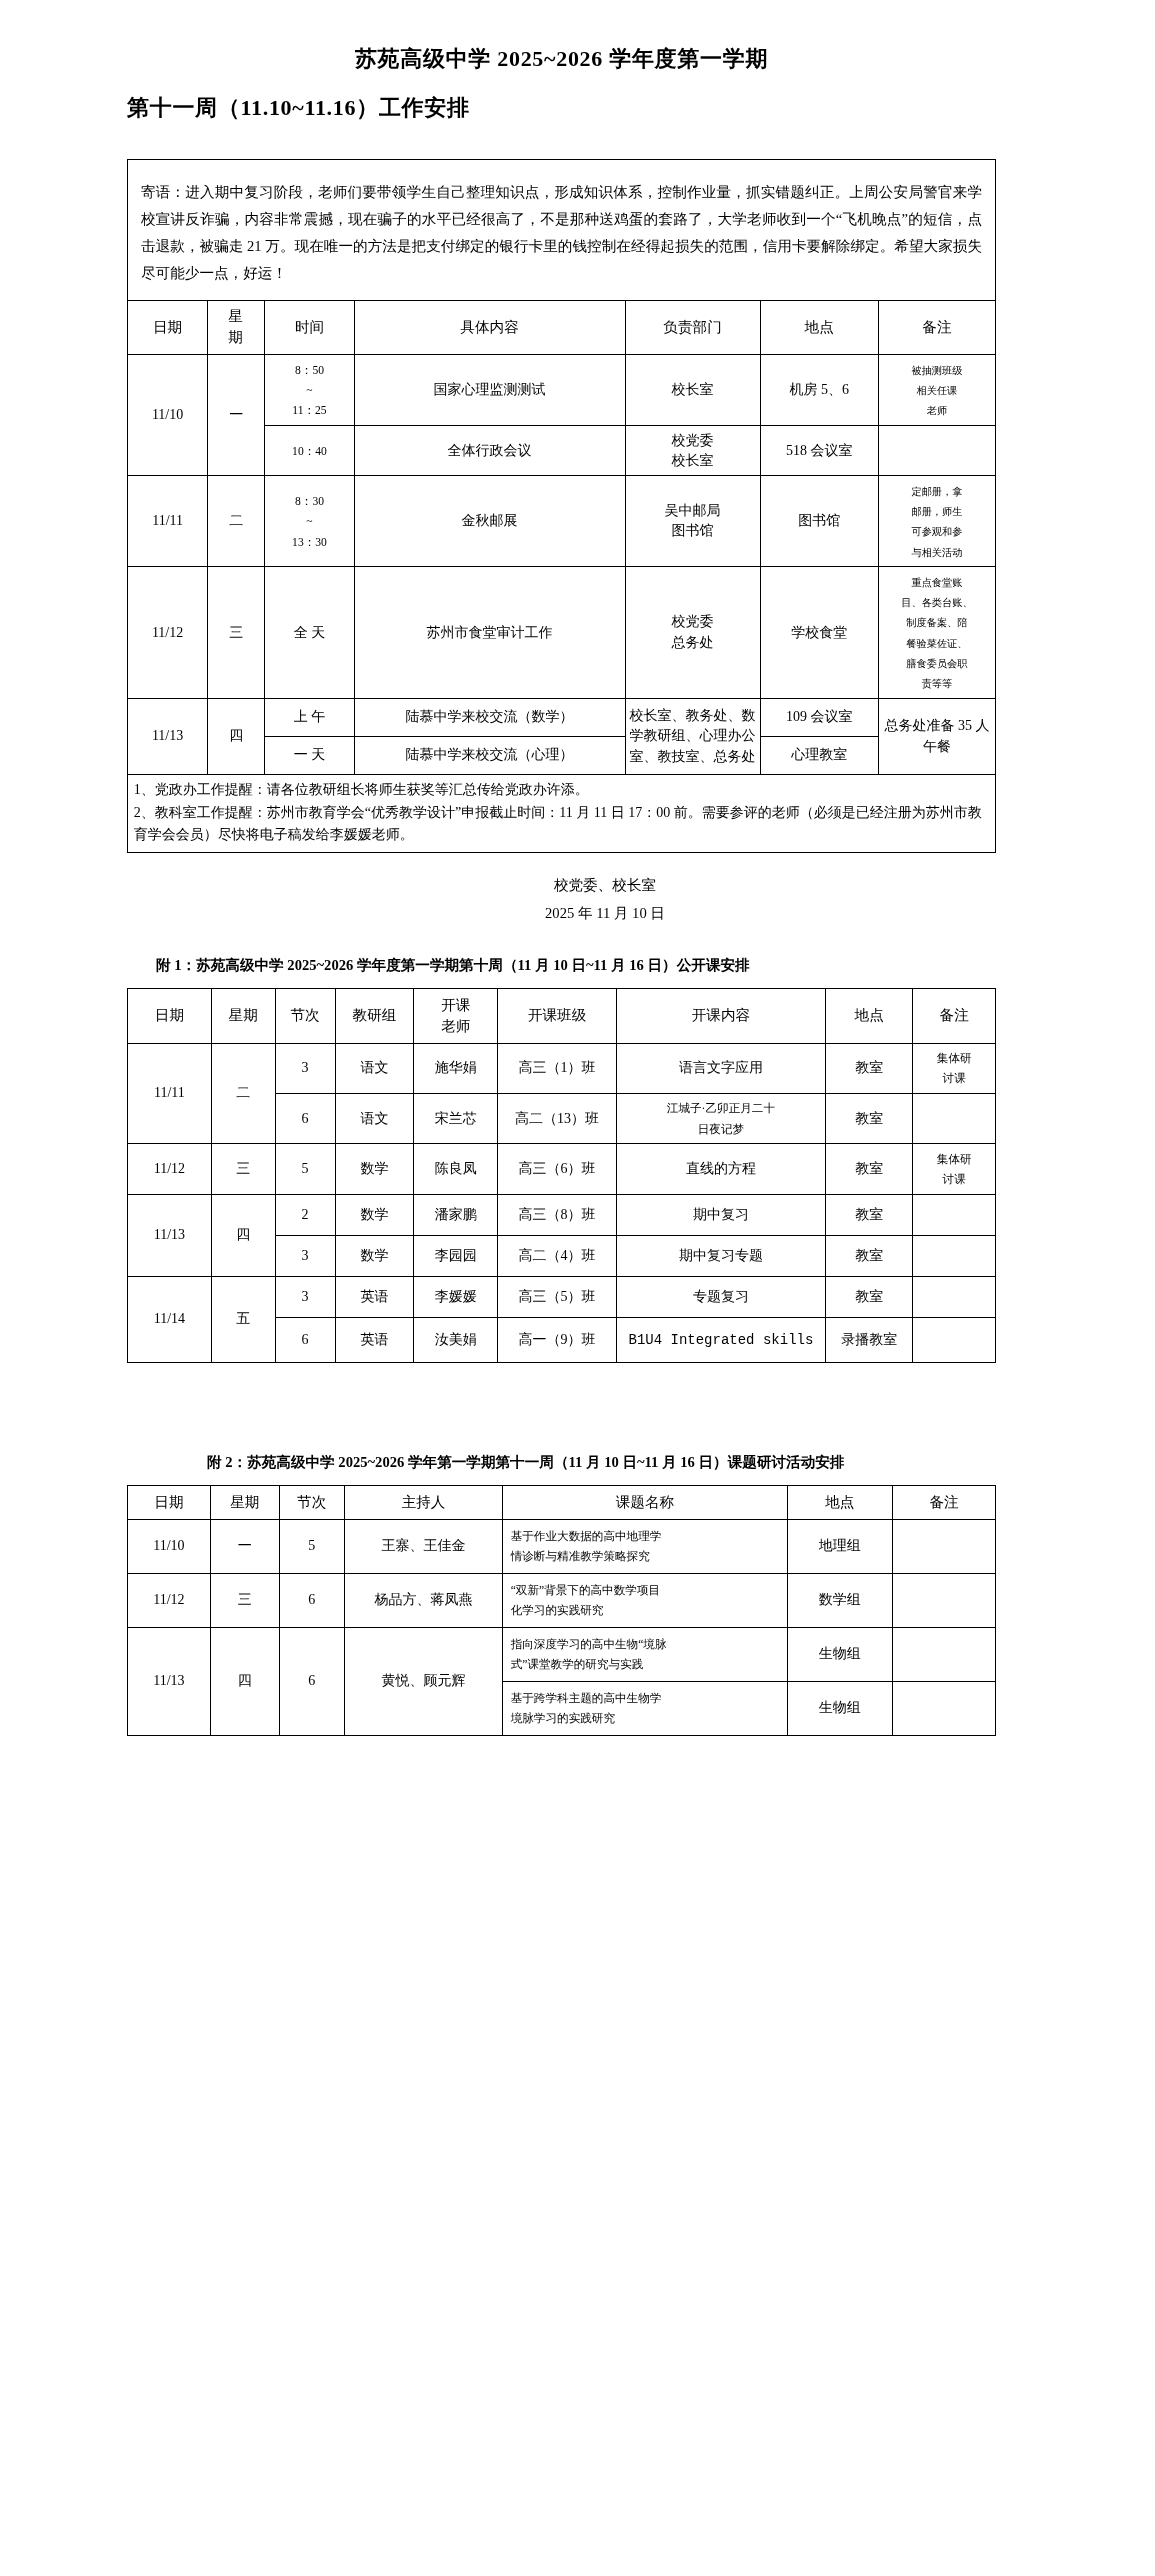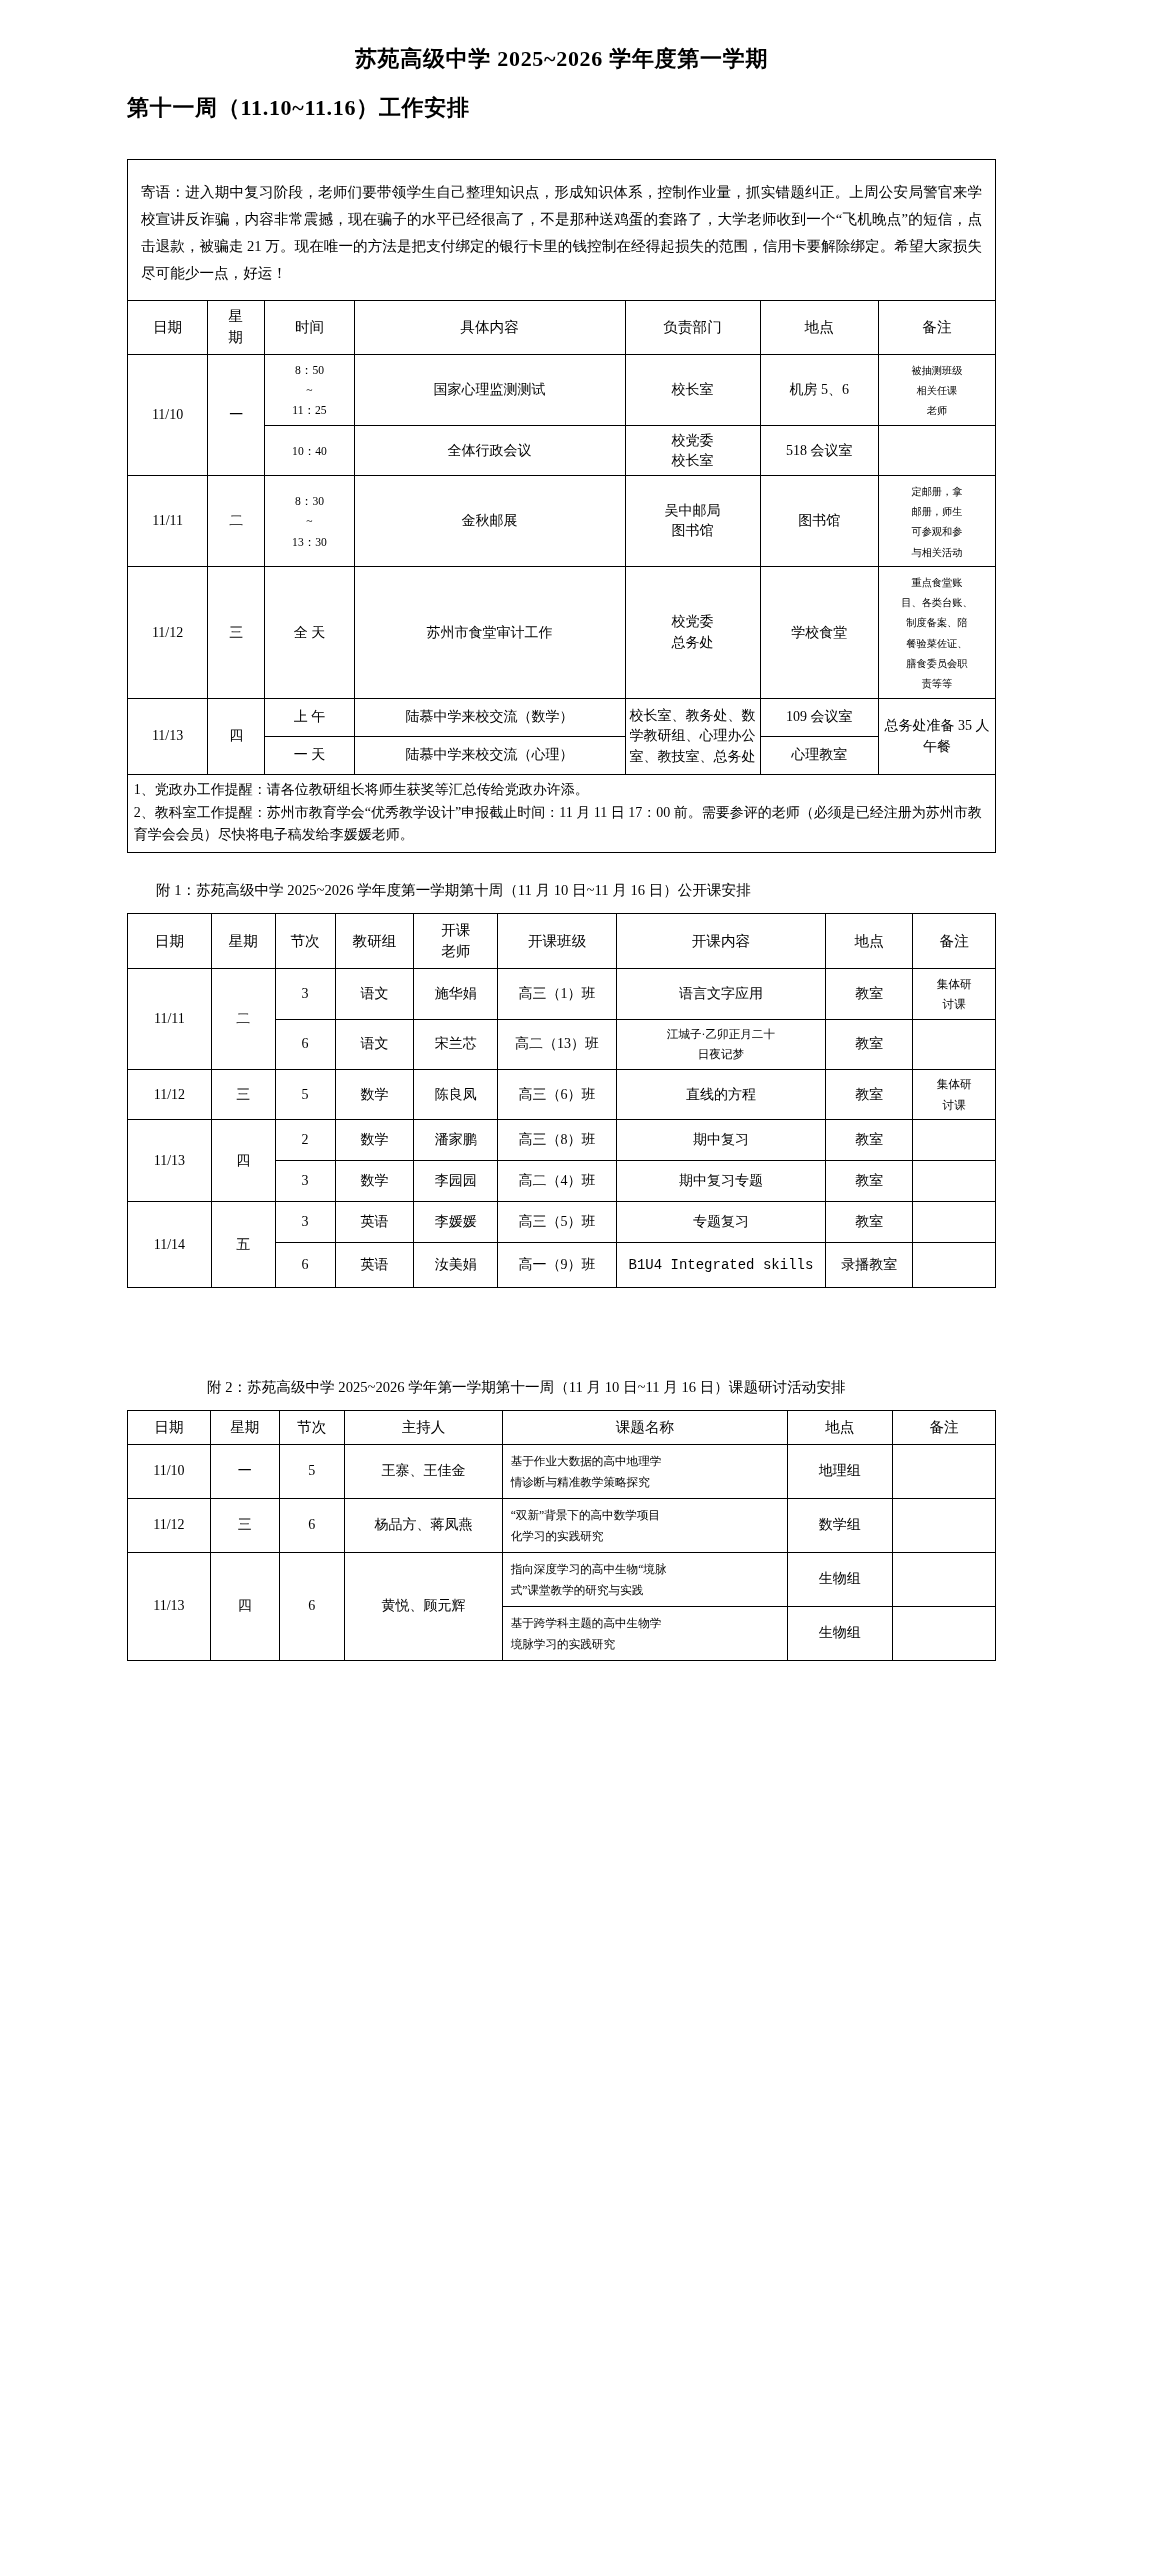--- a/index.html
+++ b/index.html
@@ -77,21 +77,21 @@
   }
   .sign {
     text-align: center;
     font-size: 14.6px;
     margin-top: 19px;
     line-height: 1.9;
     padding-left: 87px;
   }
   .attach-title {
     font-size: 14.6px;
-    font-weight: normal;
+    font-weight: bold;
     line-height: 1.7;
     margin-top: 25px;
     margin-bottom: 10.2px;
     padding-left: 29px;
   }
   .attach2-title {
     margin-top: 87px;
     padding-left: 80px;
   }
   .spacer-lg { height: 44px; }
@@ -186,20 +186,24 @@
         <td>心理教室</td>
       </tr>
     </tbody>
   </table>
 
   <div class="small-note">
     <div>1、党政办工作提醒：请各位教研组长将师生获奖等汇总传给党政办许添。</div>
     <div>2、教科室工作提醒：苏州市教育学会“优秀教学设计”申报截止时间：11 月 11 日 17：00 前。需要参评的老师（必须是已经注册为苏州市教育学会会员）尽快将电子稿发给李媛媛老师。</div>
   </div>
 
+  <div class="sign">
+    <div>校党委、校长室</div>
+    <div>2025 年 11 月 10 日</div>
+  </div>
 
   <div class="attach-title">附 1：苏苑高级中学 2025~2026 学年度第一学期第十周（11 月 10 日~11 月 16 日）公开课安排</div>
 
   <table class="main-table">
     <colgroup>
       <col style="width:67px">
       <col style="width:51px">
       <col style="width:48px">
       <col style="width:63px">
       <col style="width:67px">

